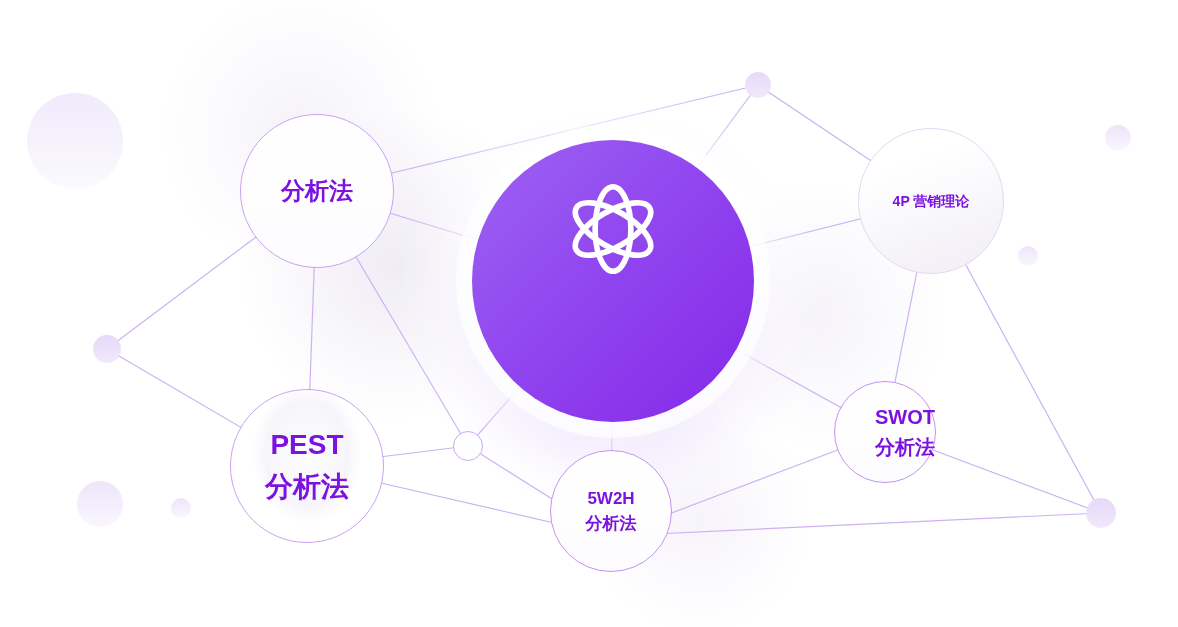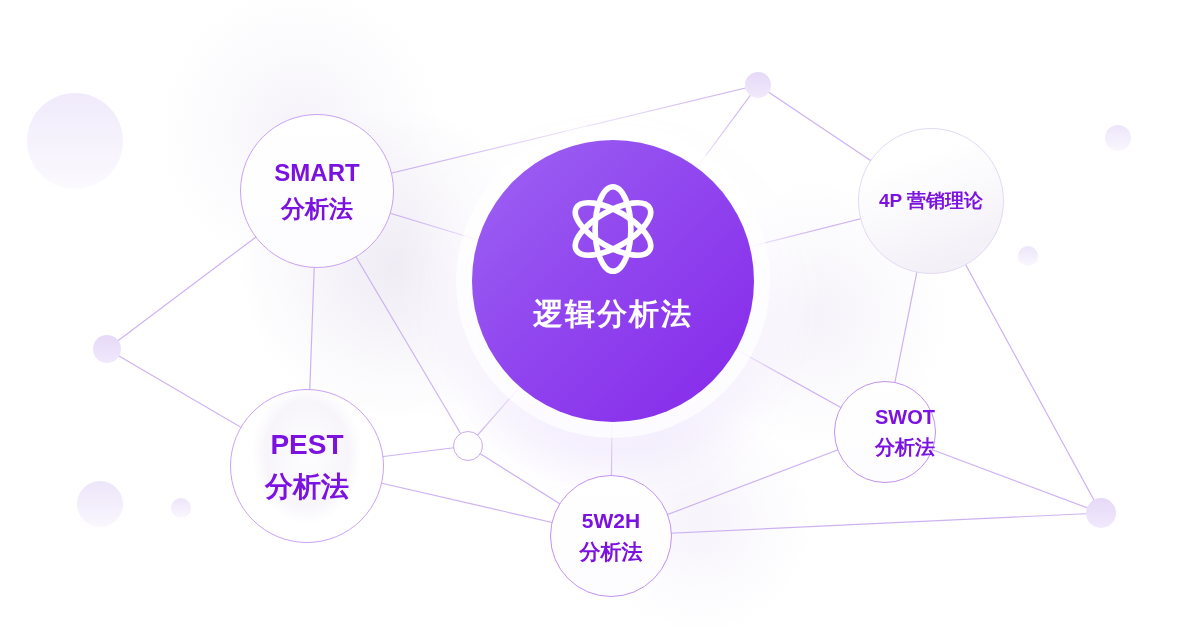--- a/index.html
+++ b/index.html
@@ -28,24 +28,24 @@
   .junction{z-index:2;left:453px;top:431px;width:30px;height:30px;background:#fff;border:1px solid #C9A8F0;}
   .node{
     z-index:3;display:flex;flex-direction:column;align-items:center;justify-content:center;
     text-align:center;background:linear-gradient(180deg,#ffffff 0%,#FDFCFE 100%);
     color:#7B12E0;font-weight:bold;line-height:1.5;
   }
   .node span{display:block;}
   .node.n-smart{left:240px;top:114px;width:154px;height:154px;border:1px solid #C9A2F3;font-size:24px;}
   .node.n-pest{left:230px;top:389px;width:154px;height:154px;border:1px solid #C9A2F3;font-size:28px;
     background:radial-gradient(ellipse 55px 70px at 50% 42%, #FDFDFE 0%, #F7F5FA 75%, #ffffff 100%);}
-  .node.n-p4{left:858px;top:128px;width:146px;height:146px;border:1px solid #E3DAF3;font-size:19px;
+  .node.n-p4{left:858px;top:128px;width:146px;height:146px;border:1px solid #E3DAF3;font-size:14px;
     background:linear-gradient(160deg,#ffffff 25%,#F0EDF5 100%);}
   .node.n-swot{left:834px;top:381px;width:102px;height:102px;border:1px solid #C393F0;font-size:20px;align-items:flex-end;}
-  .node.n-w5h2{left:550px;top:475px;width:122px;height:122px;border:1px solid #C393F0;font-size:21px;}
+  .node.n-w5h2{left:550px;top:450px;width:122px;height:122px;border:1px solid #C393F0;font-size:17px;}
   .hub{
     z-index:3;left:472px;top:140px;width:282px;height:282px;
     display:flex;flex-direction:column;align-items:center;justify-content:flex-start;
     background:linear-gradient(135deg,#9D63F3 0%,#9147EF 45%,#8527E9 100%);
     box-shadow:0 0 0 16px rgba(255,255,255,0.70), 0 0 55px 32px rgba(255,255,255,0.85),
                0 30px 60px -8px rgba(148,82,240,0.40);
   }
   .hub .atom{margin-top:42px;}
   .hub .hub-label{margin-top:18px;color:#ffffff;font-size:30px;font-weight:bold;letter-spacing:2px;}
 </style>
@@ -89,25 +89,23 @@
   <div class="junction"></div>
 
   <div class="hub">
     <svg class="atom" viewBox="0 0 100 100" width="94" height="94">
       <g fill="none" stroke="#ffffff" stroke-width="6" stroke-linecap="round">
         <ellipse cx="50" cy="50" rx="19" ry="45"></ellipse>
         <ellipse cx="50" cy="50" rx="19" ry="45" transform="rotate(60 50 50)"></ellipse>
         <ellipse cx="50" cy="50" rx="19" ry="45" transform="rotate(120 50 50)"></ellipse>
       </g>
     </svg>
-    <div class="hub-label">逻辑分析法</div>
   </div>
 
   <div class="node n-smart">
-    <span>SMART</span>
     <span>分析法</span>
   </div>
 
   <div class="node n-p4">
     <span>4P 营销理论</span>
   </div>
 
   <div class="node n-pest">
     <span>PEST</span>
     <span>分析法</span>

